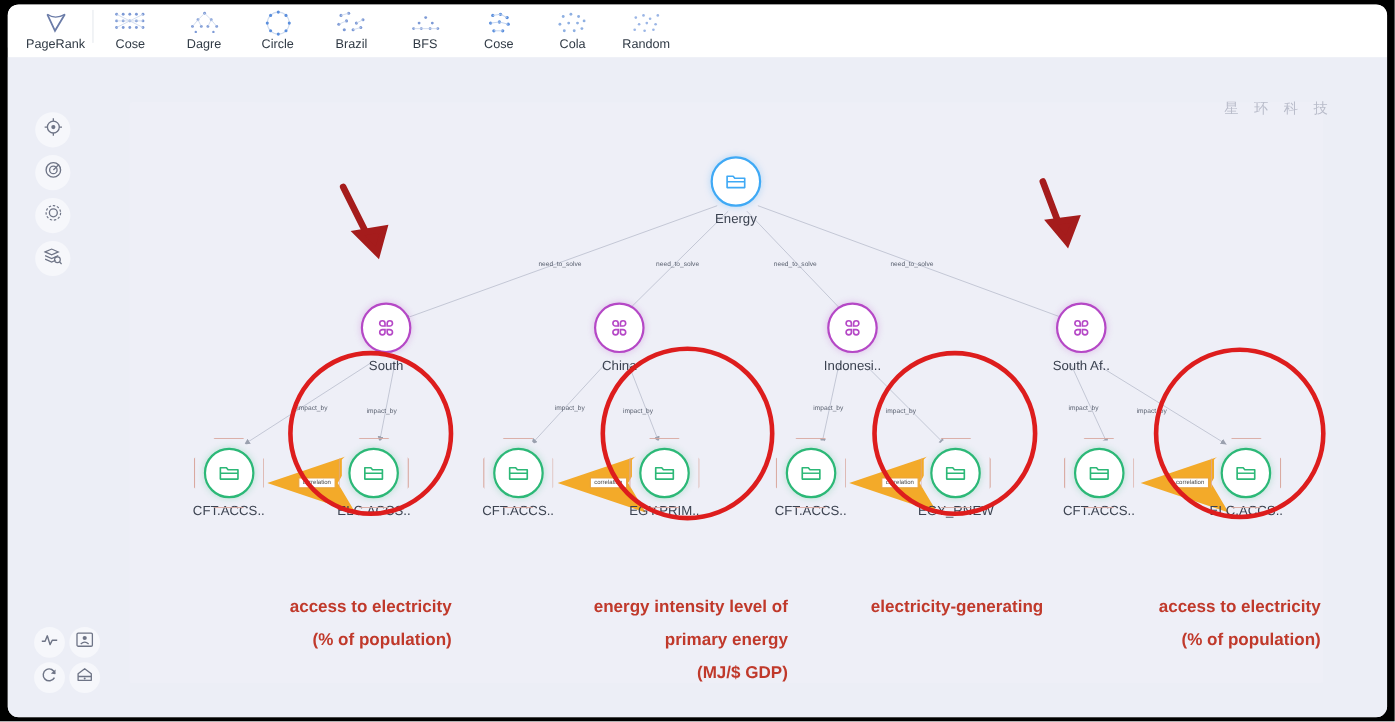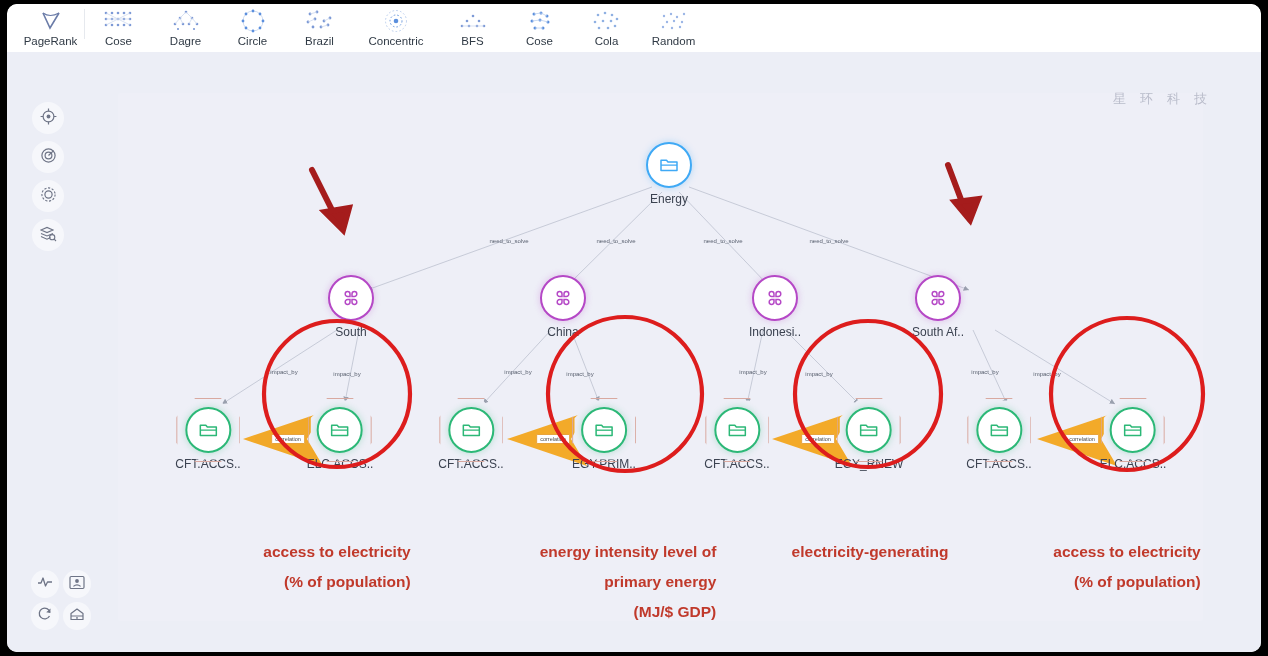--- a/index.html
+++ b/index.html
@@ -370,30 +370,20 @@
               <line x1="6" y1="5" x2="13" y2="3"></line>
                 <line x1="11" y1="10" x2="4" y2="13"></line>
               <line x1="20" y1="12" x2="26" y2="9"></line>
                 <line x1="24" y1="16" x2="17" y2="18"></line>
             </g>
           </svg>
         </div>
         <div class="tool-label">Brazil</div>
       </div>
 
-      <div class="tool-item" style="width:86px">
-        <div class="glyph">
-          <svg width="28" height="26" viewBox="0 0 28 26">
-            <circle cx="14" cy="13" r="10.5" fill="none" stroke="#b9cded" stroke-width="1" stroke-dasharray="1.6 2.2"></circle>
-            <circle cx="14" cy="13" r="6" fill="none" stroke="#6d9bdf" stroke-width="1" stroke-dasharray="1.6 2"></circle>
-            <circle cx="14" cy="13" r="2.3" fill="#5b8fdd"></circle>
-          </svg>
-        </div>
-        <div class="tool-label">Concentric</div>
-      </div>
 
       <div class="tool-item">
         <div class="glyph">
           <svg width="32" height="24" viewBox="0 0 32 24">
             <g fill="#7d9ad6">
               <circle cx="16" cy="7" r="1.3"></circle>
               <circle cx="10" cy="12" r="1.3"></circle>
                 <circle cx="22" cy="12" r="1.3"></circle>
               <circle cx="5" cy="17" r="1.3"></circle>
                 <circle cx="12" cy="17" r="1.3"></circle>
@@ -672,21 +662,21 @@
                 <path d="M11 6 a2.4 2.4 0 1 1 2.4 2.4 L11 8.4 Z"></path>
                 <path d="M9 14 a2.4 2.4 0 1 1 -2.4 -2.4 L9 11.6 Z"></path>
                 <path d="M11 14 a2.4 2.4 0 1 0 2.4 -2.4 L11 11.6 Z"></path>
               </g>
             </svg>
           </div>
         </div>
         <div class="node-label">Indonesi..</div>
       </div>
 
-      <div class="node" style="left:931px;top:255px">
+      <div class="node" style="left:976px;top:255px">
         <div class="node-shape">
           <div class="ring purple"></div>
           <div class="node-icon">
             <svg width="20" height="20" viewBox="0 0 20 20">
               <g fill="none" stroke="#b548c6" stroke-width="1.5">
                 <path d="M9 6 a2.4 2.4 0 1 0 -2.4 2.4 L9 8.4 Z"></path>
                 <path d="M11 6 a2.4 2.4 0 1 1 2.4 2.4 L11 8.4 Z"></path>
                 <path d="M9 14 a2.4 2.4 0 1 1 -2.4 -2.4 L9 11.6 Z"></path>
                 <path d="M11 14 a2.4 2.4 0 1 0 2.4 -2.4 L11 11.6 Z"></path>
               </g>

